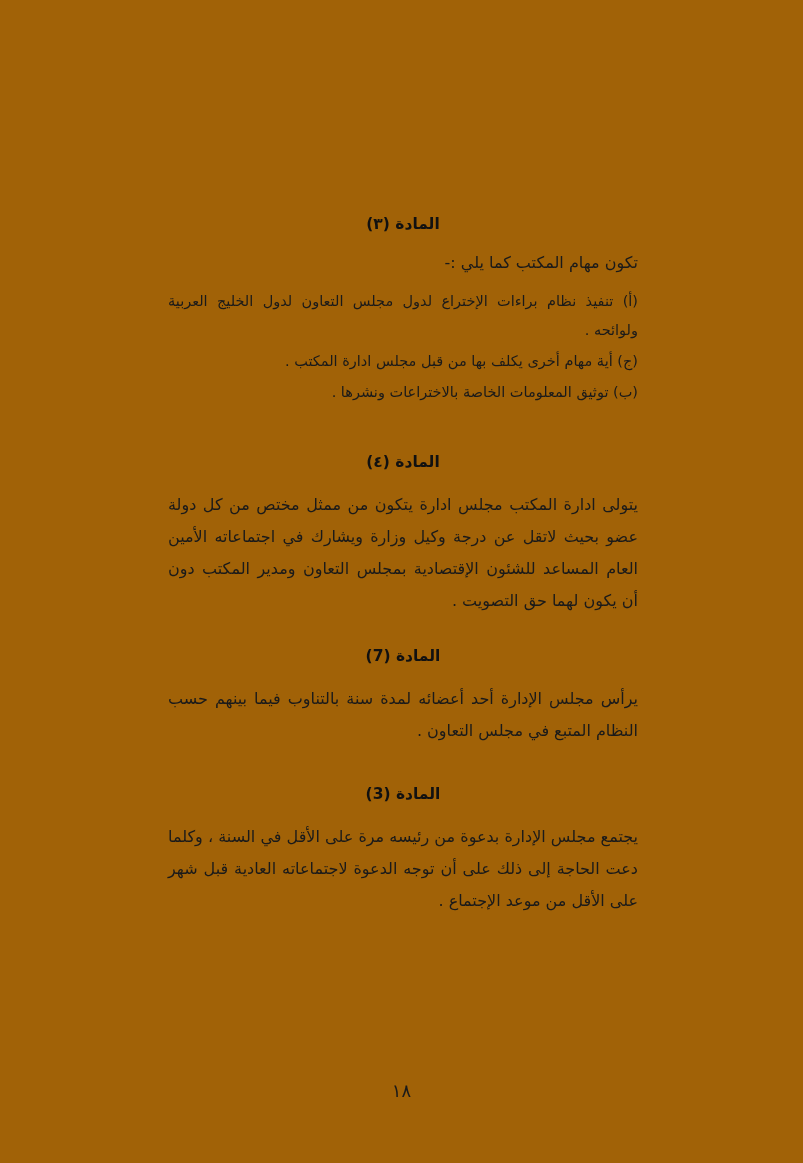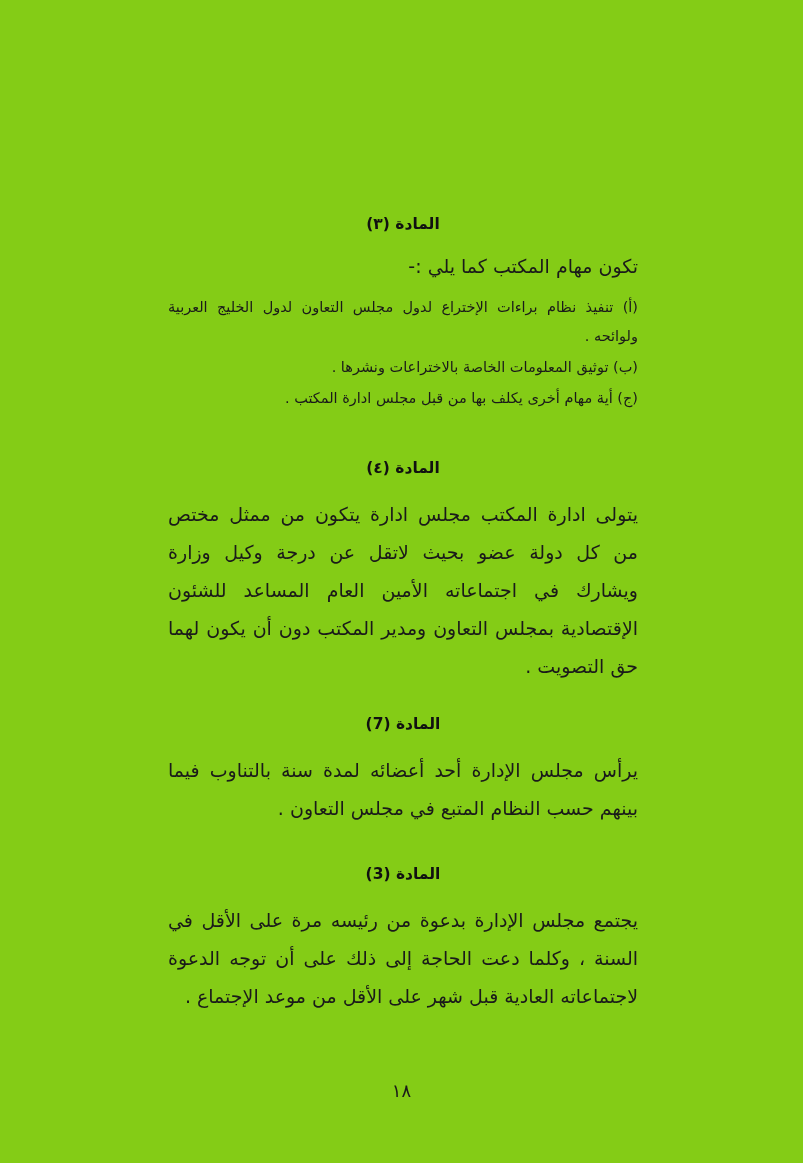--- a/index.html
+++ b/index.html
@@ -14,21 +14,21 @@
     font-family: "DejaVu Sans", "Liberation Sans", sans-serif;
     color: #1a1a1a;
     overflow: hidden;
   }
   .page {
     position: absolute;
     top: 0;
     left: 0;
     width: 803px;
     height: 1163px;
-    background: #84cc16;
+    background: #a16207;
   }
   .content {
     position: absolute;
     top: 215px;
     right: 165px;
     width: 470px;
     direction: rtl;
     text-align: right;
   }
   .article {
@@ -36,21 +36,21 @@
   }
   .article-heading {
     font-size: 15.5px;
     font-weight: bold;
     text-align: center;
     margin: 0 0 16px 0;
     letter-spacing: 0.2px;
     color: #111;
   }
   .para {
-    font-size: 19px;
+    font-size: 16px;
     line-height: 2.0;
     margin: 0 0 3px 0;
     text-align: justify;
     text-align-last: right;
     color: #1a1a1a;
   }
   .para.intro {
     text-align: right;
     margin-bottom: 8px;
   }
@@ -84,22 +84,22 @@
 <body>
 
 <div class="page">
 
   <div class="content">
 
     <section class="article art3">
       <h2 class="article-heading">المادة (٣)</h2>
       <p class="para intro">تكون مهام المكتب كما يلي :-</p>
       <p class="list-item">(أ) تنفيذ نظام براءات الإختراع لدول مجلس التعاون لدول الخليج العربية ولوائحه .</p>
+      <p class="list-item">(ج) أية مهام أخرى يكلف بها من قبل مجلس ادارة المكتب .</p>
       <p class="list-item">(ب) توثيق المعلومات الخاصة بالاختراعات ونشرها .</p>
-      <p class="list-item">(ج) أية مهام أخرى يكلف بها من قبل مجلس ادارة المكتب .</p>
     </section>
 
     <section class="article art4">
       <h2 class="article-heading">المادة (٤)</h2>
       <p class="para">يتولى ادارة المكتب مجلس ادارة يتكون من ممثل مختص من كل دولة عضو بحيث لاتقل عن درجة وكيل وزارة ويشارك في اجتماعاته الأمين العام المساعد للشئون الإقتصادية بمجلس التعاون ومدير المكتب دون أن يكون لهما حق التصويت .</p>
     </section>
 
     <section class="article art5">
       <h2 class="article-heading">المادة (7)</h2>
       <p class="para">يرأس مجلس الإدارة أحد أعضائه لمدة سنة بالتناوب فيما بينهم حسب النظام المتبع في مجلس التعاون .</p>

